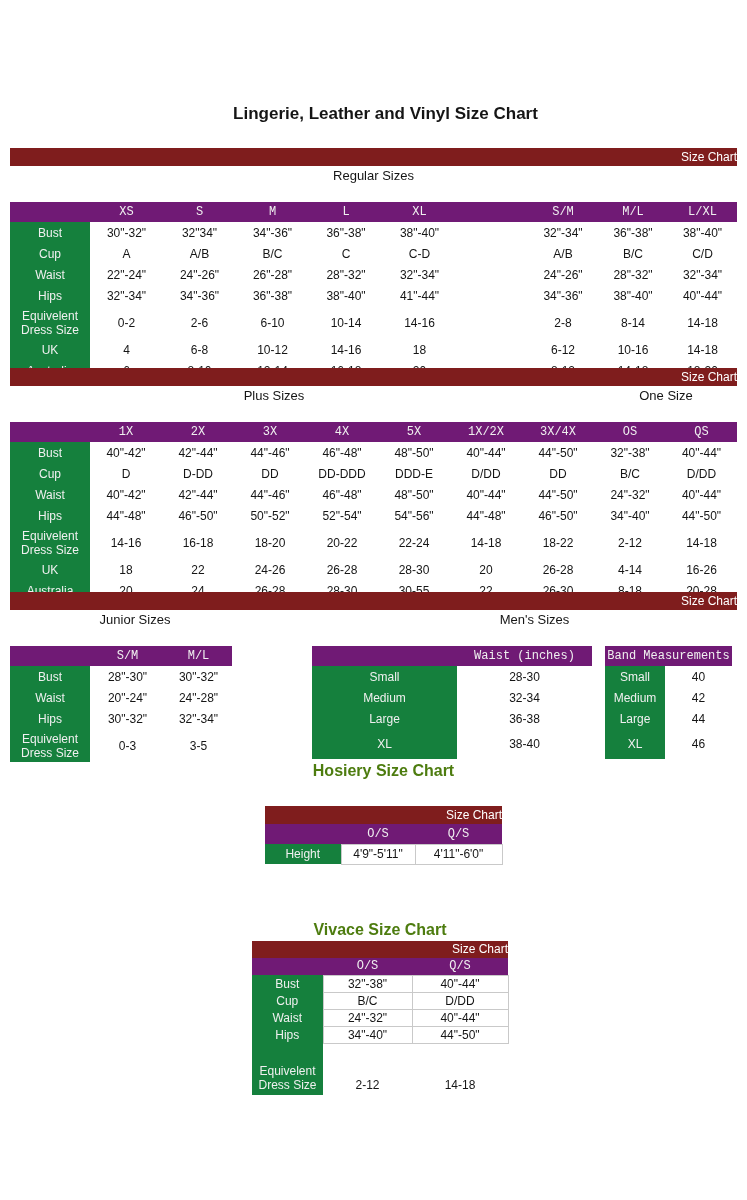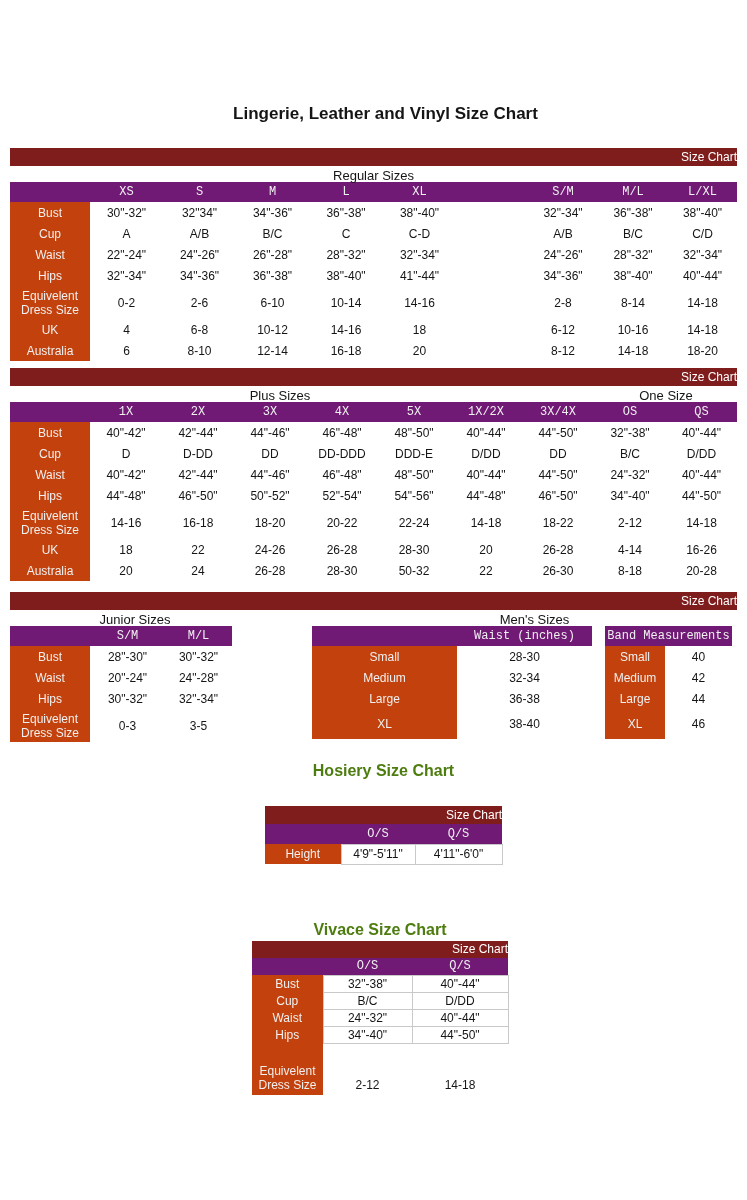--- a/index.html
+++ b/index.html
@@ -8,32 +8,32 @@
     font-family:"Liberation Sans", sans-serif;color:#111;overflow:hidden;
   }
   .abs{position:absolute;}
   .main-title{font-size:17px;font-weight:bold;text-align:center;color:#151515;margin-left:12px;}
   .sub-title{font-size:16px;font-weight:bold;text-align:center;color:#4d7c0f;}
   .bar{
     background:#7f1d1d;color:#fff;text-align:right;
     font-size:12px;height:18px;line-height:18px;
   }
   .bar.small{height:17px;line-height:17px;}
-  .subtitle-row{position:relative;height:16px;}
+  .subtitle-row{position:relative;height:36px;}
   .subtitle{
     display:block;text-align:center;font-size:13px;color:#151515;
     height:20px;line-height:20px;
   }
   .subtitle.pos{position:absolute;top:0;}
   table{border-collapse:collapse;table-layout:fixed;font-size:12px;color:#151515;}
   td{text-align:center;padding:0;overflow:hidden;}
   tr{height:21px;}
   thead tr{height:20px;}
   thead td{background:#701a75;color:#f0f0f0;font-family:Liberation Mono, monospace;}
-  td.label{background:#c2410c;color:#f0f0f0;line-height:14px;}
+  td.label{background:#15803d;color:#f0f0f0;line-height:14px;}
   td.data{background:#fff;color:#151515;}
   
   #t-regular,#t-plus{width:727px;}
   #t-regular tbody tr:nth-child(5),
   #t-plus tbody tr:nth-child(5),
   #t-junior tbody tr:nth-child(4){height:33px;}
   
   .trio{position:relative;height:120px;}
   #t-junior{position:absolute;left:0;top:0;width:222px;}
   #t-mens-waist{position:absolute;left:302px;top:0;width:280px;}
@@ -176,21 +176,21 @@
             <td class="data">14-18</td>
             <td class="data">18-20</td>
           </tr>
         </tbody>
       </table>
   </div>
 
   <div class="abs" style="top:368px;left:10px;width:727px;">
     <div class="bar">Size Chart</div>
     <div class="subtitle-row">
-      <span class="subtitle pos" style="left:12px;width:516px;">Plus Sizes</span>
+      <span class="subtitle pos" style="left:6px;width:516px;">Plus Sizes</span>
       <span class="subtitle pos" style="left:585px;width:142px;">One Size</span>
     </div>
     <table id="t-plus">
       <colgroup>
         <col style="width:80px">
           <col style="width:72px">
           <col style="width:72px">
         <col style="width:72px">
           <col style="width:72px">
           <col style="width:72px">
@@ -285,21 +285,21 @@
             <td class="data">26-28</td>
             <td class="data">4-14</td>
             <td class="data">16-26</td>
           </tr>
           <tr>
             <td class="label">Australia</td>
             <td class="data">20</td>
             <td class="data">24</td>
             <td class="data">26-28</td>
             <td class="data">28-30</td>
-            <td class="data">50-32</td>
+            <td class="data">30-55</td>
             <td class="data">22</td>
             <td class="data">26-30</td>
             <td class="data">8-18</td>
             <td class="data">20-28</td>
           </tr>
         </tbody>
       </table>
   </div>
 
   <div class="abs" style="top:592px;left:10px;width:727px;">

